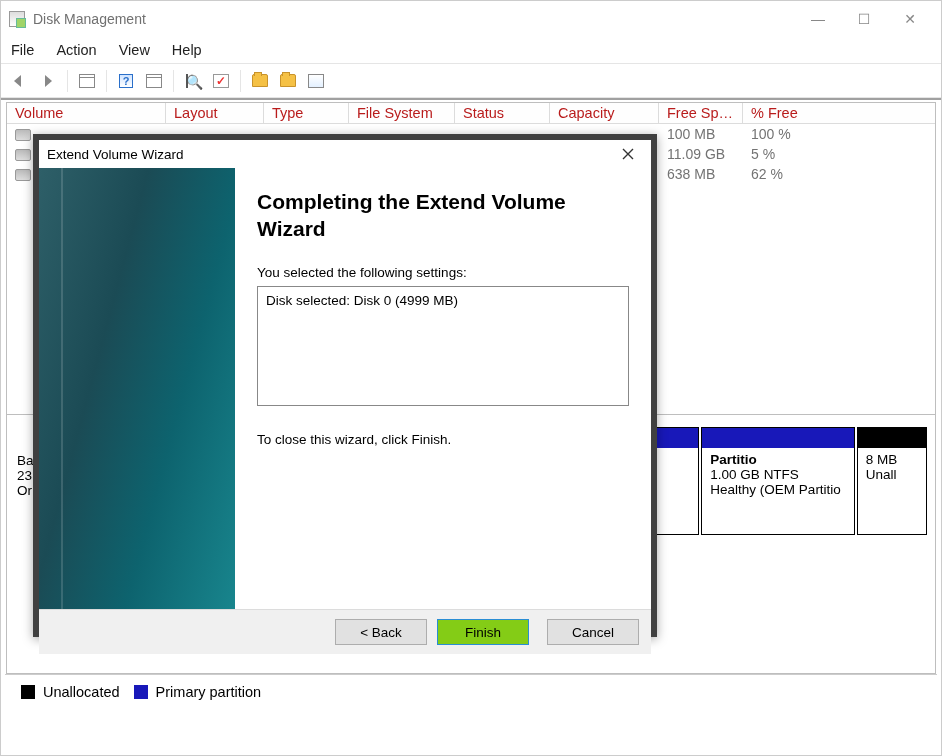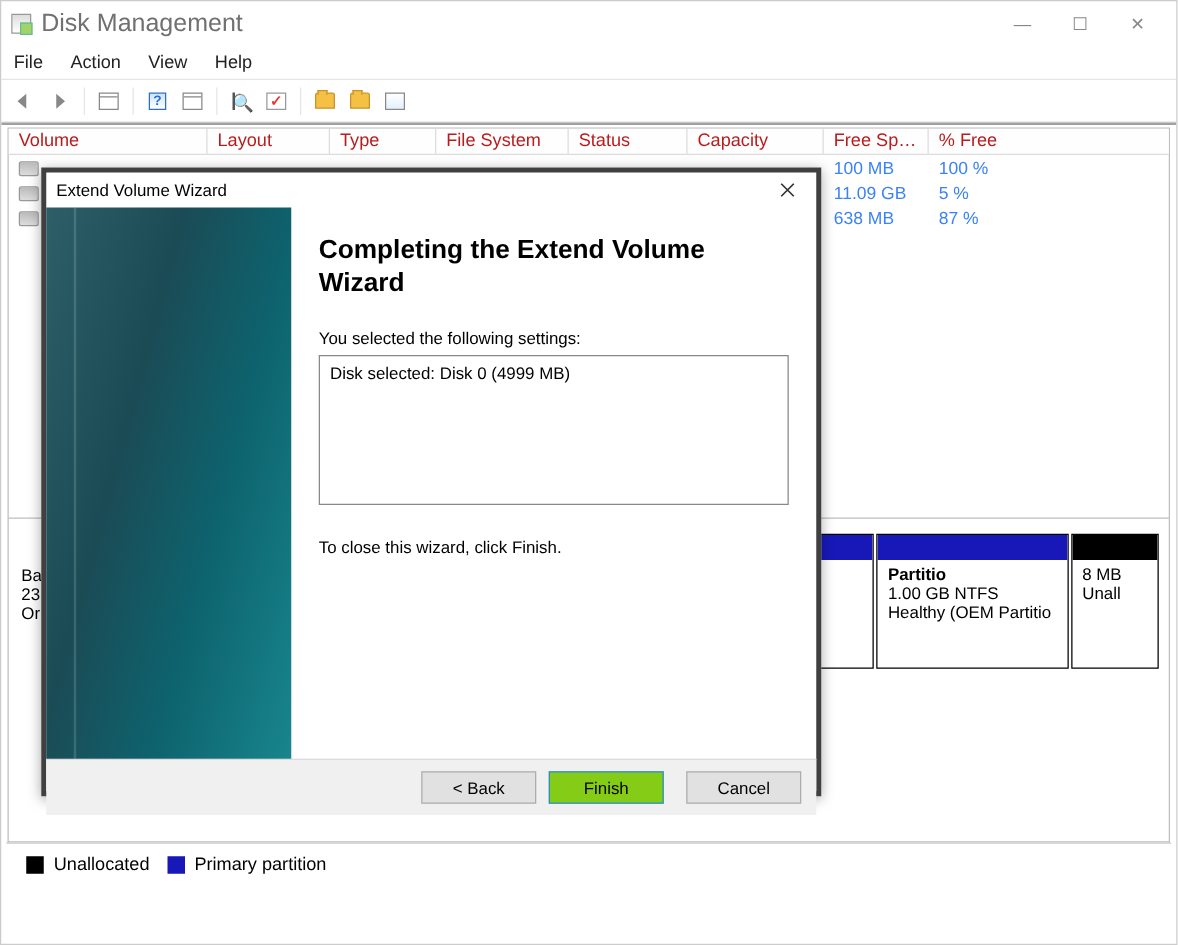--- a/index.html
+++ b/index.html
@@ -2,21 +2,21 @@
 <html><head>
 <meta charset="utf-8">
 <style>
 * { box-sizing: border-box; margin: 0; padding: 0; font-family: "Segoe UI", Tahoma, sans-serif; }
 body { width: 942px; height: 756px; background: #fff; overflow: hidden; position: relative; border: 1px solid #ccc; }
 
 
 .titlebar { height: 36px; display: flex; align-items: center; padding: 0 8px; color: #707070; }
 .titlebar-icon { width: 16px; height: 16px; margin-right: 8px; display: inline-block; background: linear-gradient(#ddd,#fff); border: 1px solid #999; position: relative; }
 .titlebar-icon::after { content:''; position:absolute; right:-2px; bottom:-2px; width:8px; height:8px; background:#a0d468; border:1px solid #6b9; }
-.titlebar-title { font-size: 20px; flex: 1; }
+.titlebar-title { font-size: 14px; flex: 1; }
 .titlebar-controls { display: flex; }
 .titlebar-btn { width: 46px; height: 30px; display: flex; align-items: center; justify-content: center; color: #888; font-size: 14px; cursor: default; }
 
 
 .menubar { height: 26px; display: flex; align-items: center; padding: 0 10px; gap: 22px; font-size: 14.5px; color: #222; }
 
 .hr1 { border: none; border-top: 1px solid #e5e5e5; }
 
 
 .toolbar { height: 34px; display: flex; align-items: center; padding: 0 8px; gap: 6px; border-bottom: 1px solid #e5e5e5; }
@@ -33,40 +33,40 @@
 .tb-icon-folder::before { content:''; position:absolute; top:-3px; left:1px; width:6px; height:3px; background:#f5c145; border:1px solid #c9932b; border-bottom:none; }
 .tb-icon-props { width:16px; height:14px; border:1px solid #888; background:linear-gradient(#fff,#e3f0ff); }
 
 
 .content { border-top: 2px solid #a0a0a0; }
 .table-wrap { border: 1px solid #bebebe; margin: 2px 5px 0 5px; }
 .thead { display: flex; font-size: 14.5px; color: #b91c1c; border-bottom: 1px solid #dcdcdc; background:#fefefe; }
 .th { padding: 2px 8px; border-right: 1px solid #dcdcdc; overflow:hidden; white-space:nowrap; }
 .th:last-child { border-right: none; }
 .tbody { position: relative; height: 290px; }
-.trow { display: flex; font-size: 14px; color: #3b82f6; }
+.trow { display: flex; font-size: 14px; color: #737373; }
 .td { padding: 2px 8px; overflow:hidden; white-space:nowrap; }
 .disk-icon { display:inline-block; width:16px; height:12px; background:linear-gradient(#bbb,#ddd); border:1px solid #999; border-radius:2px; margin-right:4px; vertical-align:middle; }
 
 
 .lower { margin: 0 5px; border:1px solid #bebebe; border-top:none; }
 .lower-inner { position:relative; height: 258px; }
 .disk-row { display:flex; height:120px; padding-top:12px; padding-left:8px; padding-right:8px; gap:2px; }
 .disk-info { width: 140px; font-size:13.5px; padding:4px 2px; }
 .part { border:1px solid #000; background:#fff; padding:6px 8px; font-size:13.5px; overflow:hidden; white-space:nowrap; }
 .part-header { height:20px; margin:-6px -8px 4px -8px; }
 .black { background:#000; }
 .blue { background:#1818b9; }
 
 
 .legend { height: 34px; border-top:1px solid #ccc; margin:0 4px 0 4px; display:flex; align-items:center; gap:8px; font-size:14.5px; padding:0 16px; }
 .legend-sq { width:14px; height:14px; display:inline-block; }
 
 
-.dialog { position:absolute; left:32px; top:133px; width:624px; height:503px; background:#fff; border:4px solid #404040; box-shadow:0 2px 10px rgba(0,0,0,0.35); }
+.dialog { position:absolute; left:32px; top:133px; width:624px; height:503px; background:#fff; border:6px solid #404040; box-shadow:0 2px 10px rgba(0,0,0,0.35); }
 .dlg-titlebar { height:28px; display:flex; align-items:center; padding:0 8px; font-size:13.5px; }
 .dlg-close { margin-left:auto; width:30px; height:22px; display:flex; align-items:center; justify-content:center; font-size:16px; }
 .dlg-body { display:flex; height:441px; }
 .dlg-side { width:196px; background:linear-gradient(105deg,#2e5f68 0%,#1b4b55 35%,#0d636e 65%,#18858d 100%); position:relative; }
 .dlg-side::after { content:''; position:absolute; left:22px; top:0; bottom:0; width:2px; background:rgba(255,255,255,0.15); }
 .dlg-main { flex:1; padding:20px 22px 10px 22px; }
 .dlg-h1 { font-size:21px; font-weight:600; margin-bottom:22px; line-height:1.3; }
 .dlg-label { font-size:13.5px; margin-bottom:6px; }
 .dlg-box { border:1px solid #888; height:120px; padding:6px 8px; font-size:13.5px; }
 .dlg-hint { font-size:13.5px; margin-top:26px; }
@@ -170,21 +170,21 @@
         <div class="td" style="flex:1">5 %</div>
       </div>
       <div class="trow">
         <div class="td" style="width:159px"><span class="disk-icon"></span></div>
         <div class="td" style="width:98px"></div>
           <div class="td" style="width:85px"></div>
           <div class="td" style="width:106px"></div>
           <div class="td" style="width:95px"></div>
           <div class="td" style="width:109px"></div>
         <div class="td" style="width:84px">638 MB</div>
-        <div class="td" style="flex:1">87 %</div>
+        <div class="td" style="flex:1">62 %</div>
       </div>
     </div>
   </div>
 
   <div class="lower">
     <div class="lower-inner">
       <div class="disk-row">
         <div class="disk-info">
           <div style="height:22px"></div>
           <div>Ba</div>

